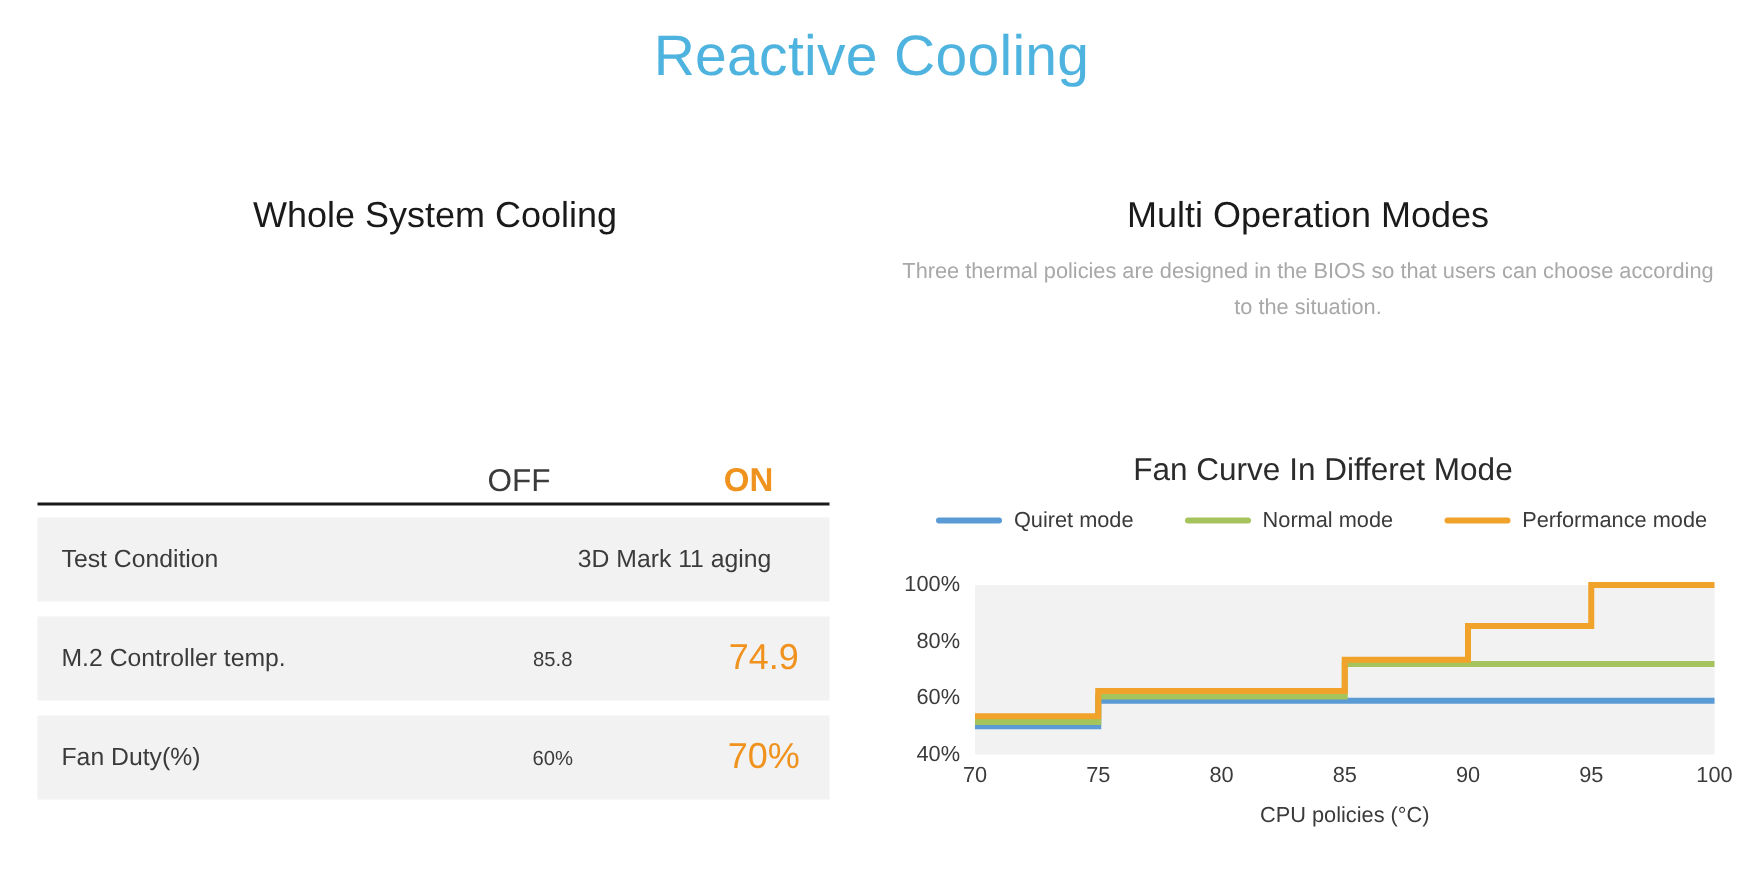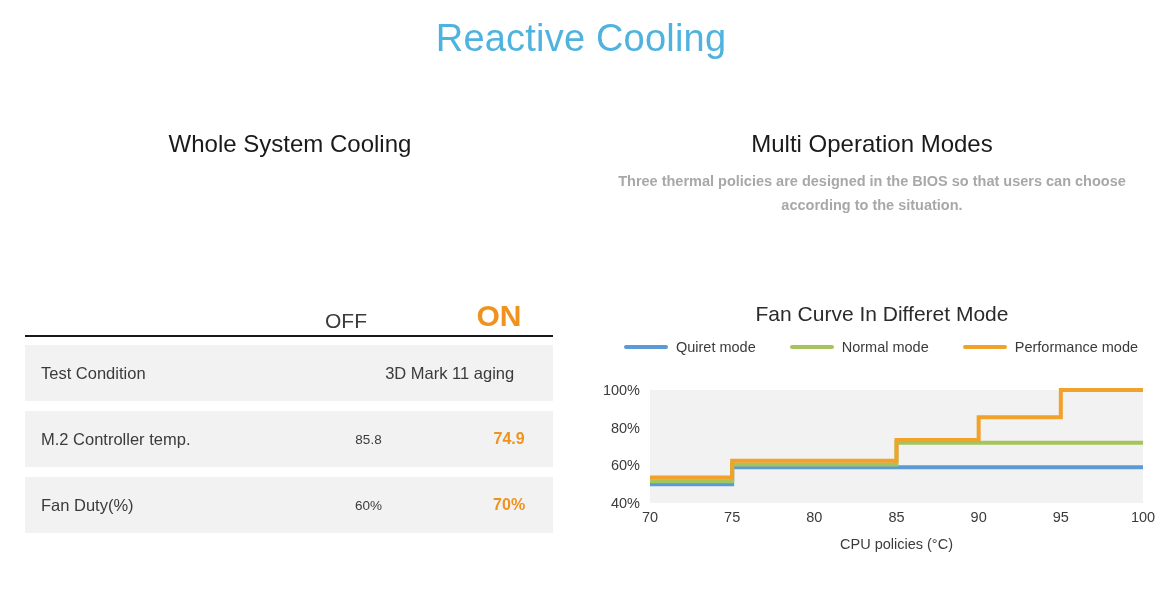--- a/index.html
+++ b/index.html
@@ -52,21 +52,21 @@
   }
   .sect-desc {
     text-align: center;
     font-size: 14.5px;
     font-weight: 400;
     color: #a8a8a8;
     line-height: 1.62;
     margin: 0 auto;
   }
   .col-left .sect-desc { width: 545px; }
-  .col-right .sect-desc { width: 545px; font-weight: bold; }
+  .col-right .sect-desc { width: 545px; }
 
   
   .cmp-table {
     position: absolute;
     top: 293px;
     left: 25px;
     width: 528px;
   }
   .cmp-head {
     display: flex;
@@ -91,35 +91,35 @@
   }
   .c-off {
     width: 120px;
     text-align: center;
     font-size: 13.5px;
     color: #3b3b3b;
   }
   .c-on {
     width: 108px;
     text-align: center;
-    font-size: 16px;
-    font-weight: bold;
+    font-size: 24px;
+    font-weight: normal;
     color: #F0921E;
   }
   .head-off {
     width: 120px;
     text-align: left;
     font-size: 21px;
     font-weight: 400;
     color: #3b3b3b;
   }
   .head-on {
     width: 108px;
     text-align: center;
-    font-size: 30px;
+    font-size: 22px;
     font-weight: bold;
     color: #F0921E;
   }
   .head-spacer { width: 300px; }
   .cmp-rule {
     width: 528px;
     height: 2px;
     background: #1a1a1a;
     margin-bottom: 8px;
   }

